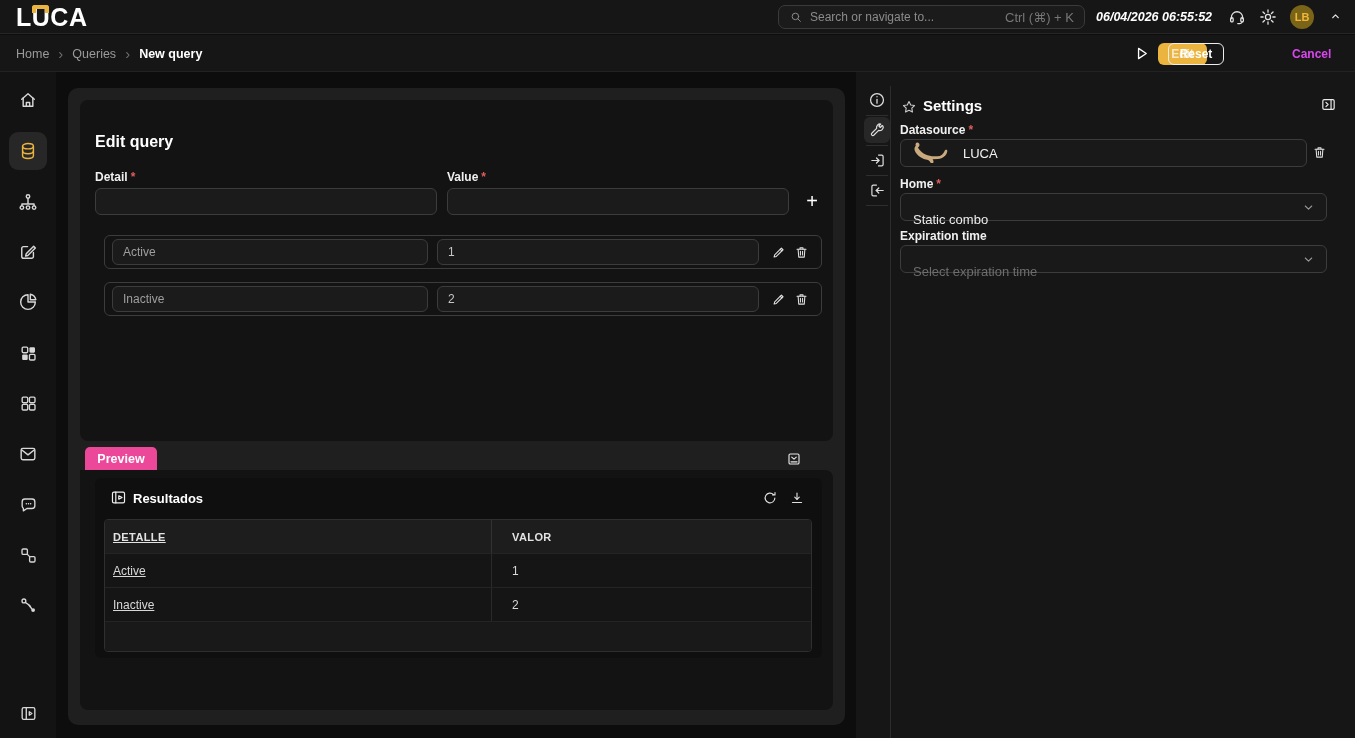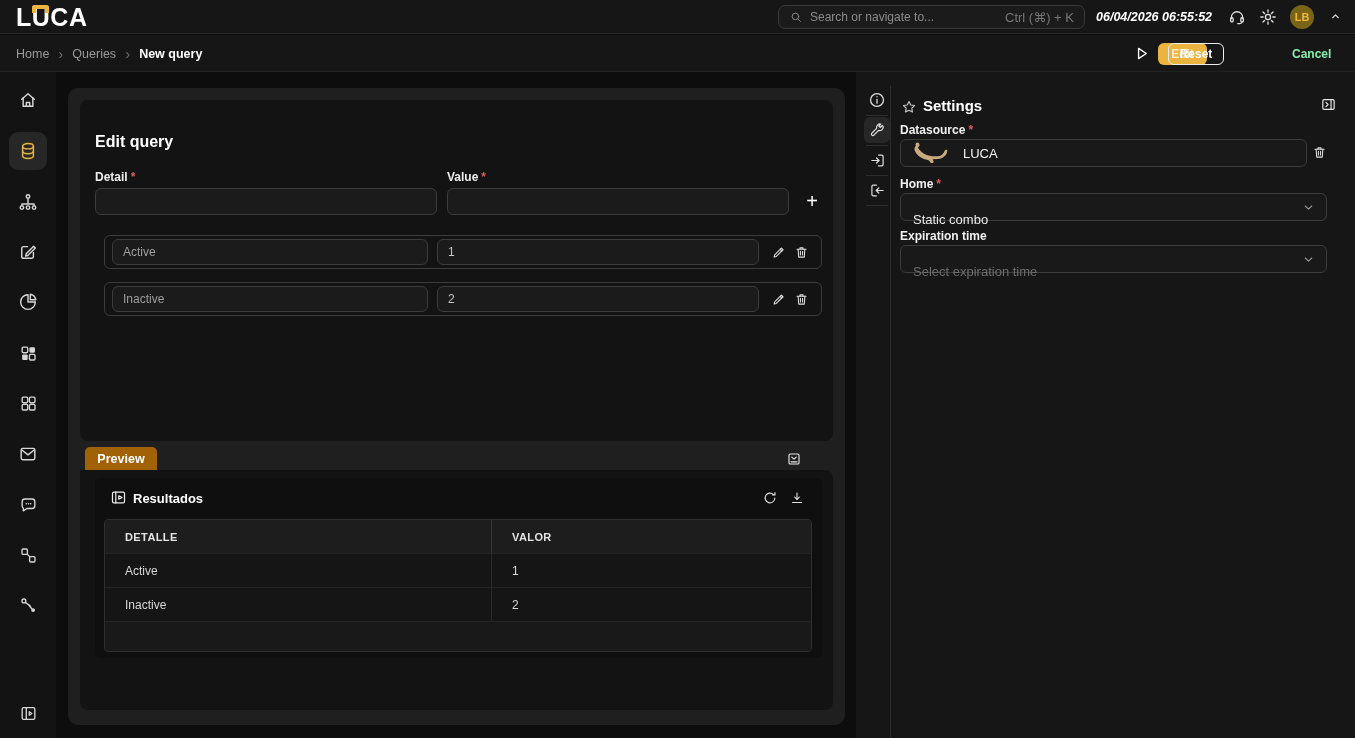--- a/index.html
+++ b/index.html
@@ -24,55 +24,55 @@
   
   .actionbar { position:absolute; top:35px; left:0; right:0; height:37px; background:#161616; border-bottom:1px solid #222; }
   .breadcrumb { position:absolute; left:16px; top:0; height:37px; display:flex; align-items:center; gap:9px; font-size:12.5px; color:#9a9a9a; }
   .crumb { cursor:pointer; }
   .crumb-current { color:#fff; font-weight:700; }
   .crumb-sep { color:#6f6f6f; font-size:15px; line-height:1; }
   .run-btn { position:absolute; left:1132px; top:9px; width:19px; height:19px; color:#fff; cursor:pointer; }
   .btn { position:absolute; top:8px; height:22px; display:flex; align-items:center; justify-content:center; font-size:12px; font-weight:700; border-radius:6px; cursor:pointer; }
   .btn-save   { left:1158px; width:49px; background:#EAB43E; color:#F6E8C8; }
   .btn-reset  { left:1168px; width:56px; border:1px solid #ededed; color:#fff; }
-  .btn-cancel { left:1288px; padding:0 4px; color:#86efac; }
+  .btn-cancel { left:1288px; padding:0 4px; color:#d946ef; }
 
   
   .sidebar { position:absolute; left:0; top:72px; bottom:0; width:56px; background:#131313; }
   .side-item { position:absolute; left:9px; width:38px; height:38px; display:flex; align-items:center; justify-content:center; color:#d8d8d8; border-radius:9px; cursor:pointer; }
   .side-item.active { background:#272727; color:#EAB43E; }
 
   
   .card { position:absolute; left:68px; top:88px; width:777px; height:637px; background:#1f1f1f; border-radius:10px; }
   .panel-edit { position:absolute; left:12px; top:12px; width:753px; height:341px; background:#131313; border-radius:8px; }
   .edit-title { position:absolute; left:15px; top:33px; font-size:16px; font-weight:700; color:#fff; }
   .fld-label { position:absolute; font-size:12px; font-weight:700; color:#f0f0f0; }
   .req { color:#E05C5C; margin-left:3px; }
   .inp { position:absolute; height:27px; background:#1b1b1b; border:1px solid #3c3c3c; border-radius:6px; color:#cfcfcf; font-size:12px; padding:0 10px; outline:none; font-family:inherit; }
   .add-btn { position:absolute; left:720px; top:89px; width:24px; height:24px; display:flex; align-items:center; justify-content:center; font-size:20px; font-weight:400; color:#fff; cursor:pointer; }
   .vrow { position:absolute; left:24px; width:718px; height:34px; border:1px solid #3c3c3c; border-radius:6px; }
   .vrow input { position:absolute; top:3px; height:26px; background:#1b1b1b; border:1px solid #3c3c3c; border-radius:6px; font-size:12px; padding:0 10px; outline:none; font-family:inherit; }
   .vrow .d-inp { left:7px;  width:316px; color:#9e9e9e; }
   .vrow .v-inp { left:332px; width:322px; color:#c6c6c6; }
   .row-ic { position:absolute; top:9px; width:15px; height:15px; color:#e0e0e0; cursor:pointer; }
 
-  .preview-tab { position:absolute; left:17px; top:359px; width:72px; height:23px; background:#a16207; border-radius:5px 5px 0 0; display:flex; align-items:center; justify-content:center; font-size:12.5px; font-weight:700; color:#fff; cursor:pointer; }
+  .preview-tab { position:absolute; left:17px; top:359px; width:72px; height:23px; background:#ec4899; border-radius:5px 5px 0 0; display:flex; align-items:center; justify-content:center; font-size:12.5px; font-weight:700; color:#fff; cursor:pointer; }
   .collapse-btn { position:absolute; left:718px; top:363px; width:16px; height:16px; color:#e8e8e8; cursor:pointer; }
   .panel-preview { position:absolute; left:12px; top:382px; width:753px; height:240px; background:#131313; border-radius:0 8px 8px 8px; }
   .results { position:absolute; left:15px; top:8px; width:727px; height:180px; background:#0f0f0f; border-radius:6px; }
   .res-ic { position:absolute; top:11px; width:17px; height:17px; color:#efefef; }
   .res-title { position:absolute; left:38px; top:13px; font-size:13px; font-weight:700; color:#fff; }
   .res-act { position:absolute; top:12px; width:16px; height:16px; color:#e0e0e0; cursor:pointer; }
 
   .res-table { position:absolute; left:9px; top:41px; width:708px; height:133px; border:1px solid #2f2f2f; border-radius:4px; overflow:hidden; font-size:12px; }
   .trow { display:flex; width:100%; }
   .th { height:33px; background:#1d1d1d; font-size:11px; font-weight:700; letter-spacing:.4px; color:#e3e3e3; }
   .td { height:34px; background:#151515; color:#d8d8d8; border-top:1px solid #242424; }
   .tfoot { height:31px; background:#191919; border-top:1px solid #242424; }
-  .c1 { width:386px; display:flex; align-items:center; padding-left:20px; }
+  .c1 { width:386px; display:flex; align-items:center; padding-left:8px;text-decoration:underline; }
   .c2 { flex:1; display:flex; align-items:center; padding-left:20px; border-left:1px solid #2a2a2a; }
 
   
   .rpanel { position:absolute; left:856px; top:72px; right:0; bottom:0; background:#161616; }
   .strip-btn { position:absolute; left:8px; width:26px; height:26px; border-radius:6px; display:flex; align-items:center; justify-content:center; color:#dedede; cursor:pointer; }
   .strip-btn.active { background:#272727; }
   .strip-sep { position:absolute; left:10px; width:22px; height:1px; background:#2e2e2e; }
   .vline { position:absolute; left:34px; top:14px; bottom:0; width:1px; background:#2d2d2d; }
   .star-ic { position:absolute; left:45px; top:27px; width:16px; height:16px; color:#c9c9c9; cursor:pointer; }
   .settings-title { position:absolute; left:67px; top:25px; font-size:15px; font-weight:700; color:#fff; }

